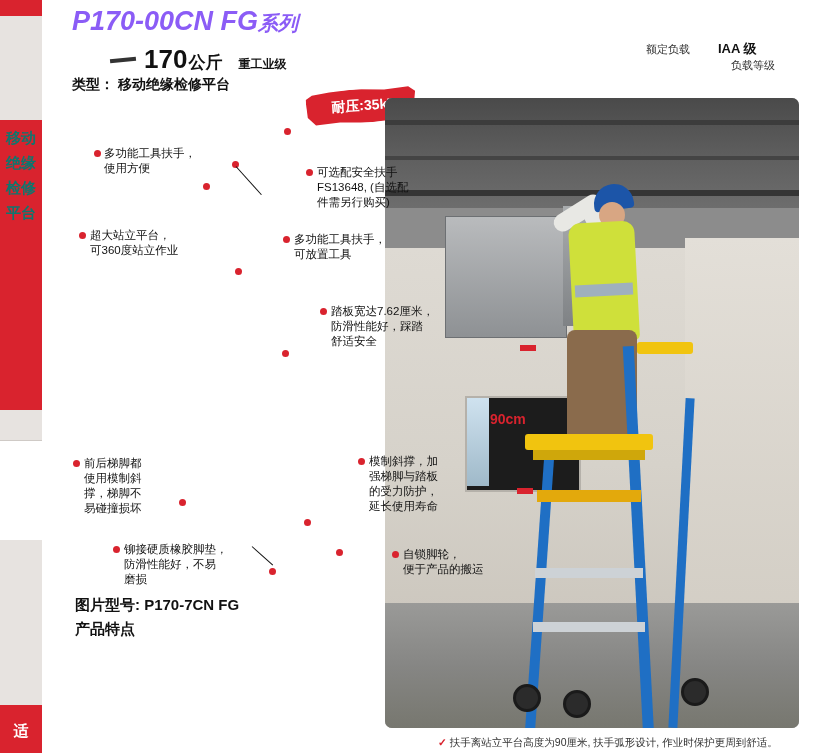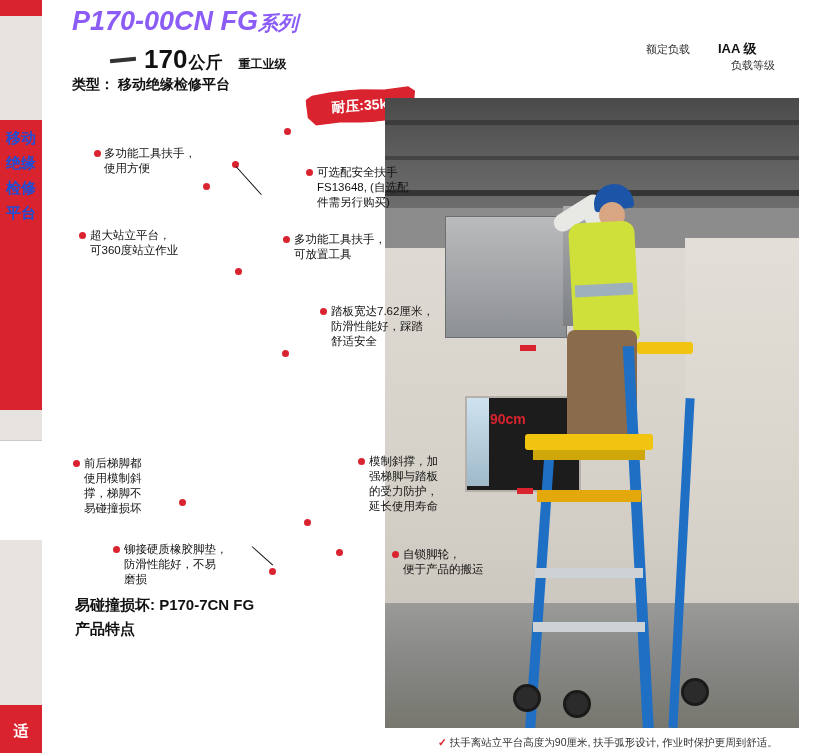--- a/index.html
+++ b/index.html
@@ -36,21 +36,21 @@
   .rail-red-band {
     position: absolute;
     left: 0; top: 120px;
     width: 42px; height: 290px;
     background: #d9232e;
   }
   .rail-vtext {
     position: absolute;
     left: 0; top: 125px;
     width: 42px;
-    color: #1d4ed8;
+    color: #0f766e;
     font-size: 15px;
     font-weight: bold;
     line-height: 25px;
     text-align: center;
     letter-spacing: 0px;
   }
   .rail-grey-mid {
     position: absolute;
     left: 0; top: 410px;
     width: 42px; height: 30px;
@@ -196,20 +196,21 @@
     white-space: nowrap;
   }
 
   
   #photo {
     position: absolute;
     left: 385px; top: 98px;
     width: 414px; height: 630px;
     overflow: hidden;
     background: #8c8c8c;
+    border-radius: 7px;
   }
   
   .ph-ceiling {
     position: absolute; left: 0; top: 0; width: 414px; height: 110px;
     background: linear-gradient(180deg,#4a4a4a 0%, #5f5f5f 55%, #6d6d6d 100%);
   }
   .ph-beam {
     position: absolute; background: #3c3c3c; height: 5px; left: 0; width: 414px;
   }
   .ph-duct {
@@ -503,18 +504,18 @@
 <div class="dot" style="left:235px; top:268px;"></div>
 <div class="dot" style="left:282px; top:350px;"></div>
 <div class="dot" style="left:179px; top:499px;"></div>
 <div class="dot" style="left:304px; top:519px;"></div>
 <div class="dot" style="left:269px; top:568px;"></div>
 <div class="dot" style="left:336px; top:549px;"></div>
 
 <div class="lead-line" style="left:236px; top:166px; width:38px; transform: rotate(48deg);"></div>
 <div class="lead-line" style="left:252px; top:546px; width:28px; transform: rotate(42deg);"></div>
 
-<div id="figure-model">易碰撞损坏: P170-7CN FG</div>
+<div id="figure-model">图片型号: P170-7CN FG</div>
 <div id="features-title">产品特点</div>
 
 <div id="footnote">
   <span class="check">✓</span><span>扶手离站立平台高度为90厘米, 扶手弧形设计, 作业时保护更周到舒适。</span>
 </div>
 
 </body></html>

